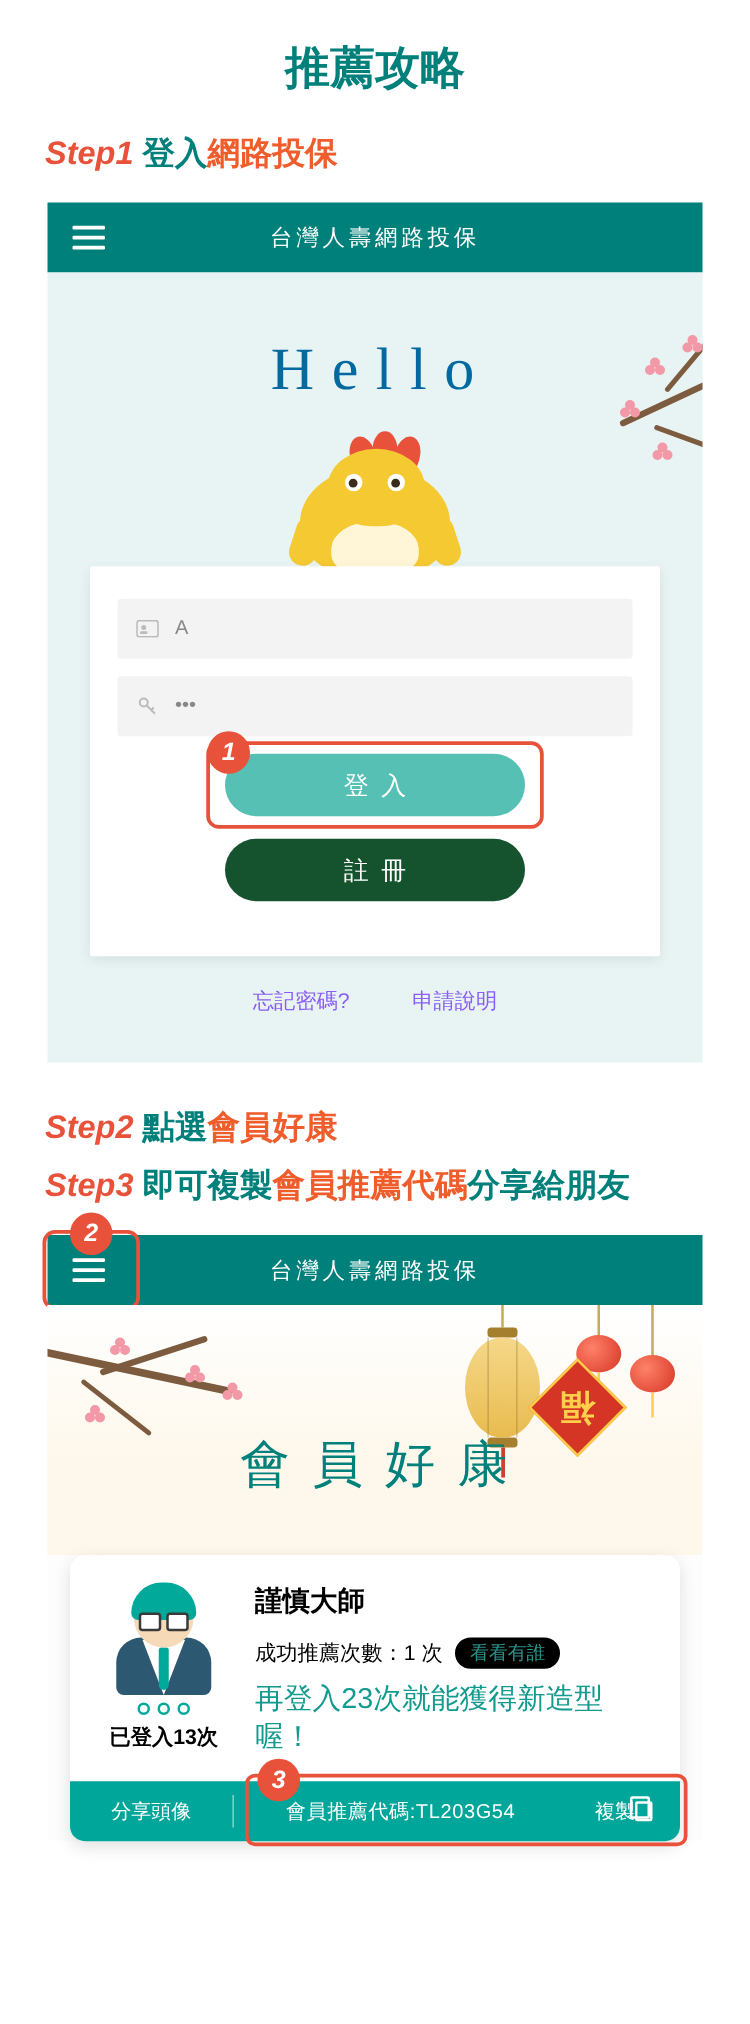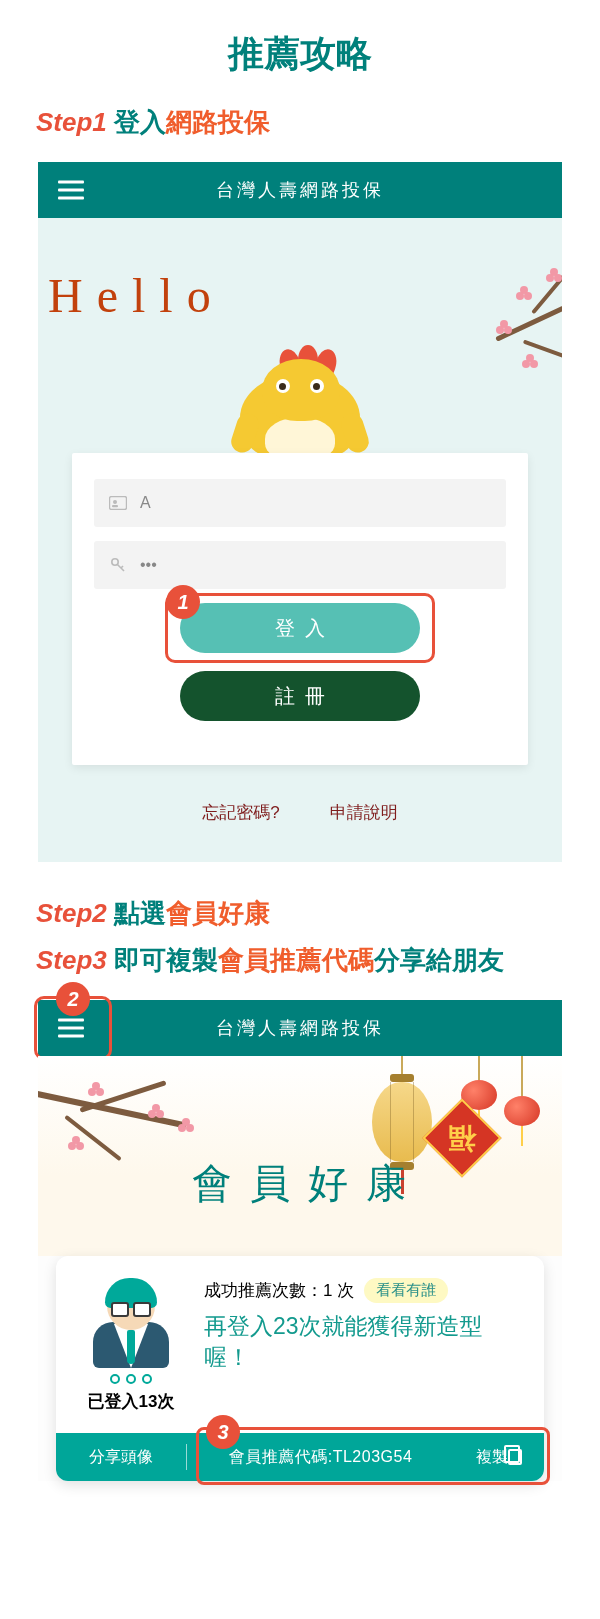--- a/index.html
+++ b/index.html
@@ -15,21 +15,21 @@
   .mock { margin: 16px 38px 28px; position: relative; }
   
   
   .phone-header { background: #00807b; color: #fff; height: 56px; display: flex; align-items: center; justify-content: center; position: relative; }
   .hamburger { position: absolute; left: 20px; top: 50%; transform: translateY(-50%); display: flex; flex-direction: column; gap: 5px; }
   .hamburger span { display: block; width: 26px; height: 3px; background: #fff; border-radius: 1px; }
   .phone-title { font-size: 18px; letter-spacing: 3px; }
   
   
   .login-body { background: #e7f4f3; padding: 50px 0 30px; position: relative; overflow: hidden; }
-  .hello { text-align: left; font-size: 48px; color: #c2410c; letter-spacing: 14px; font-weight: 500; font-family: Georgia, serif; padding-left: 10px; }
+  .hello { text-align: center; font-size: 48px; color: #0369a1; letter-spacing: 14px; font-weight: 500; font-family: Georgia, serif; padding-left: 10px; }
   
   .mascot { width: 120px; height: 110px; margin: 30px auto -10px; position: relative; }
   .mascot-body { position: absolute; width: 120px; height: 90px; background: #f5c932; border-radius: 55% 55% 48% 48%; bottom: 0; }
   .mascot-belly { position: absolute; width: 70px; height: 44px; background: #fff6d7; border-radius: 50% 50% 40% 40%; bottom: 2px; left: 25px; }
   .mascot-head { position: absolute; width: 78px; height: 62px; background: #f5c932; border-radius: 50% 50% 45% 45%; top: 6px; left: 22px; }
   .mascot-eye { position: absolute; width: 14px; height: 14px; background: #fff; border-radius: 50%; top: 26px; }
   .mascot-eye::after { content:""; position: absolute; width: 7px; height: 7px; background: #3a2b1b; border-radius: 50%; top: 4px; left: 3px; }
   .mascot-eye.l { left: 36px; } .mascot-eye.r { left: 70px; }
   .mascot-crest { position: absolute; width: 20px; height: 30px; background: #e8513a; border-radius: 50% 50% 40% 40%; top: -4px; }
   .mascot-crest.c1 { left: 40px; transform: rotate(-14deg); }
@@ -70,21 +70,21 @@
   .red-box { position: absolute; border: 3px solid #e8513a; border-radius: 10px; }
   .red-box.login { top: -10px; left: 50%; transform: translateX(-50%); width: 270px; height: 70px; }
   .red-box.ham { top: -4px; left: -4px; width: 78px; height: 64px; }
   .red-box.bottom { top: -6px; left: 140px; right: -6px; height: 58px; border-radius: 8px; }
   
   .circle-num { position: absolute; width: 34px; height: 34px; background: #e8513a; color: #fff; border-radius: 50%; display: flex; align-items: center; justify-content: center; font-size: 20px; font-weight: bold; font-style: italic; z-index: 5; }
   .circle-num.n1 { top: -18px; left: 72px; }
   .circle-num.n2 { top: -18px; left: 18px; }
   .circle-num.n3 { top: -18px; left: 150px; }
   
-  .login-links { display: flex; justify-content: center; gap: 50px; padding: 36px 0 8px; font-size: 17px; color: #7f1d1d; }
+  .login-links { display: flex; justify-content: center; gap: 50px; padding: 24px 0 8px; font-size: 17px; color: #8b5cf6; }
   
   
   .member-body { background: #fdfdfd; position: relative; }
   .member-banner { position: relative; height: 200px; background: linear-gradient(#fff, #fef8ec 60%, #fef8ec); overflow: hidden; }
   .banner-title { position: absolute; top: 100px; width: 100%; text-align: center; font-size: 40px; color: #00807b; letter-spacing: 18px; padding-left: 16px; }
   
   .branch2 { position: absolute; top: 10px; left: -10px; width: 180px; height: 120px; }
   .branch2 .branch-line { background: #7d5b3f; }
   .b2l1 { width: 160px; height: 6px; top: 40px; left: 0; transform: rotate(12deg); }
   .b2l2 { width: 90px; height: 5px; top: 28px; left: 50px; transform: rotate(-18deg); }
@@ -120,21 +120,21 @@
   .avatar .body { width: 76px; height: 46px; background: #2c5971; border-radius: 20px 20px 6px 6px; position: absolute; bottom: 0; left: 7px; }
   .avatar .shirt { position: absolute; bottom: 0; left: 28px; width: 0; height: 0; border-left: 17px solid transparent; border-right: 17px solid transparent; border-top: 44px solid #fff; }
   .avatar .tie { position: absolute; bottom: 4px; left: 41px; width: 8px; height: 34px; background: #00a99a; border-radius: 2px 2px 4px 4px; }
   .pager { display: flex; justify-content: center; gap: 6px; margin-bottom: 6px; }
   .pager span { width: 10px; height: 10px; border: 2px solid #00a99a; border-radius: 50%; }
   .avatar-label { font-size: 17px; font-weight: bold; }
   
   .info-col { flex: 1; }
   .user-name { font-size: 22px; font-weight: bold; margin-bottom: 14px; }
   .rec-row { display: flex; align-items: center; gap: 10px; font-size: 17px; margin-bottom: 8px; }
-  .chip { background: #fef9c3; color: #2b9089; padding: 3px 12px; border-radius: 14px; font-size: 15px; }
+  .chip { background: #000000; color: #2b9089; padding: 3px 12px; border-radius: 14px; font-size: 15px; }
   .hint-text { color: #139a8e; font-size: 23px; }
   
   .member-footer { position: absolute; left: 0; right: 0; bottom: 0; height: 48px; background: #00a699; color: #fff; display: flex; align-items: center; font-size: 16px; border-radius: 0 0 12px 12px; }
   .mf-share { width: 130px; text-align: center; }
   .mf-divider { width: 1px; height: 26px; background: rgba(255,255,255,.6); }
   .mf-code { flex: 1; text-align: center; letter-spacing: 0.5px; }
   .mf-copy { width: 90px; text-align: center; display: flex; align-items: center; justify-content: center; gap: 0; }
   .copy-icon { width: 14px; height: 16px; border: 2px solid #fff; border-radius: 2px; position: relative; }
   .copy-icon::before { content:""; position:absolute; width: 12px; height: 14px; border: 2px solid #fff; border-radius: 2px; top: -6px; left: -6px; }
 </style>
@@ -288,20 +288,21 @@
         <div class="pager">
             <span></span>
             <span></span>
             <span></span>
           </div>
         <div class="avatar-label">
           <span>已登入</span><span>13</span><span>次</span>
         </div>
       </div>
       <div class="info-col">
+        <div class="user-name">謹慎大師</div>
         <div class="rec-row">
           <span><span>成功推薦次數：</span><span>1</span> <span>次</span></span>
           <span class="chip">看看有誰</span>
         </div>
         <div class="hint-text">再登入23次就能獲得新造型喔！</div>
       </div>
 
       <div class="member-footer">
         <div class="circle-num n3">3</div>
         <div class="red-box bottom"></div>

